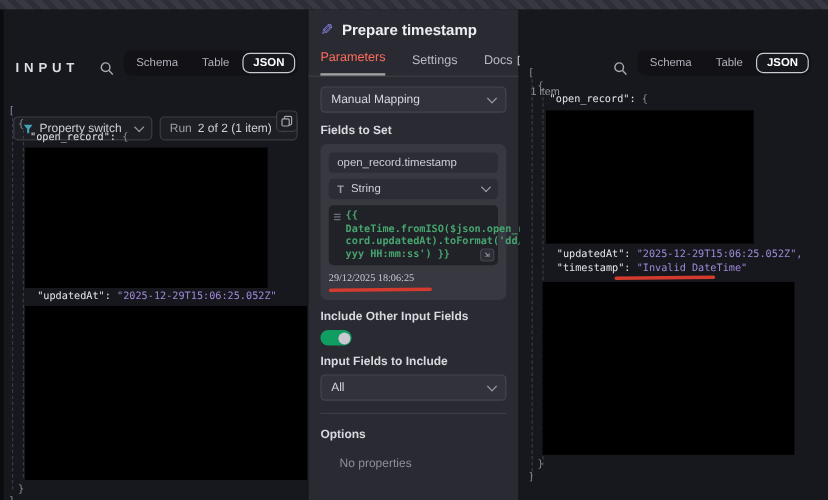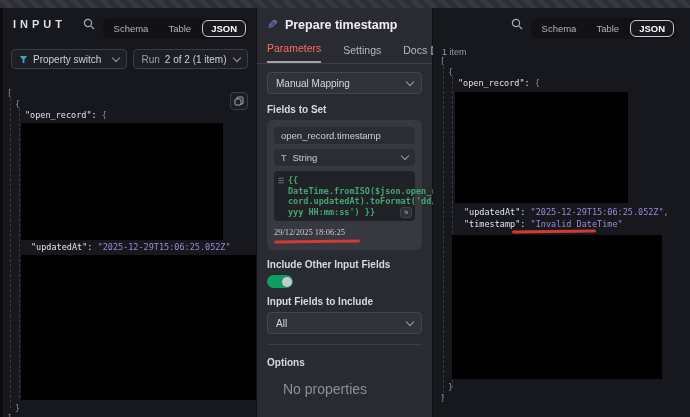--- a/index.html
+++ b/index.html
@@ -13,21 +13,21 @@
   .edge-left { position:absolute; left:0; top:8px; width:3px; height:409px; background:#0c0c0f; }
 
   
   .panel { position:absolute; top:8px; height:409px; }
   #input-panel  { left:3px;  width:253px; background:#17181d; }
   #params-panel { left:256px; width:177px; background:#2a2a32; border-left:1px solid #101013; border-right:1px solid #101013; }
   #output-panel { left:433px; width:257px; background:#17181d; }
 
   
   .panel-title { font-size:11px; font-weight:700; letter-spacing:4px; color:#dddde4; }
-  .hdr-row { display:flex; align-items:flex-start; }
+  .hdr-row { display:flex; align-items:flex-end;margin-top:24px; }
   .seg { display:flex; align-items:center; background:#111116; border-radius:7px; padding:2px; gap:2px; }
   .seg-item { font-size:9.5px; color:#b2b2bd; padding:3px 9px; border-radius:6px; cursor:pointer; }
   .seg-item.sel { color:#ffffff; font-weight:700; border:1px solid #c9c9d3; padding:2px 8px; background:#17181d; }
   .icon-btn { width:18px; height:18px; border:1px solid #3d3d47; border-radius:4px;
     display:flex; align-items:center; justify-content:center; background:#1d1d24; cursor:pointer; }
 
   .chev { width:6px; height:6px; border-right:1.4px solid #9a9aa5; border-bottom:1.4px solid #9a9aa5;
     transform:rotate(45deg); margin-top:-3px; flex:none; }
 
   .select-box { display:flex; align-items:center; background:#1e1e25; border:1px solid #3c3c46;
@@ -74,21 +74,21 @@
   .grip { position:absolute; left:4px; top:5px; color:#6e6e7a; font-size:7px; }
   .expand-btn { position:absolute; right:3px; bottom:3px; width:12px; height:11px; background:#2e2e37;
     border:1px solid #44444e; border-radius:3px; color:#9a9aa5; font-size:7px; line-height:9px; text-align:center; cursor:pointer; }
   .f-result { font-size:8.5px; color:#c9c9d2; margin-top:4px; display:inline-block;font-family:Liberation Serif, serif; }
   .red-line { height:3px; background:#d23b2e; border-radius:2px; transform:rotate(-0.6deg); }
 
   .toggle { width:26px; height:13px; border-radius:7px; background:#0f9d61; position:relative; cursor:pointer; margin:2px 0 4px 0; }
   .toggle .knob { position:absolute; right:1.5px; top:1.5px; width:10px; height:10px; border-radius:50%; background:#c9c9cf; }
 
   .opt-sect { border-top:1px solid #3c3c45; margin-top:10px; padding-top:6px; }
-  .no-props { font-size:14px; color:#8f8f9a; padding:8px 0 0 16px; }
+  .no-props { font-size:10px; color:#8f8f9a; padding:8px 0 0 16px; }
 
   
   .out-hdr { padding:10px 8px 0 8px; justify-content:space-between; }
   .out-left { display:flex; align-items:center; gap:6px; }
   .items-count { font-size:9px; color:#9a9aa5; padding:8px 0 0 9px; }
 
   svg { display:block; }
 </style>
 </head>
 <body>

